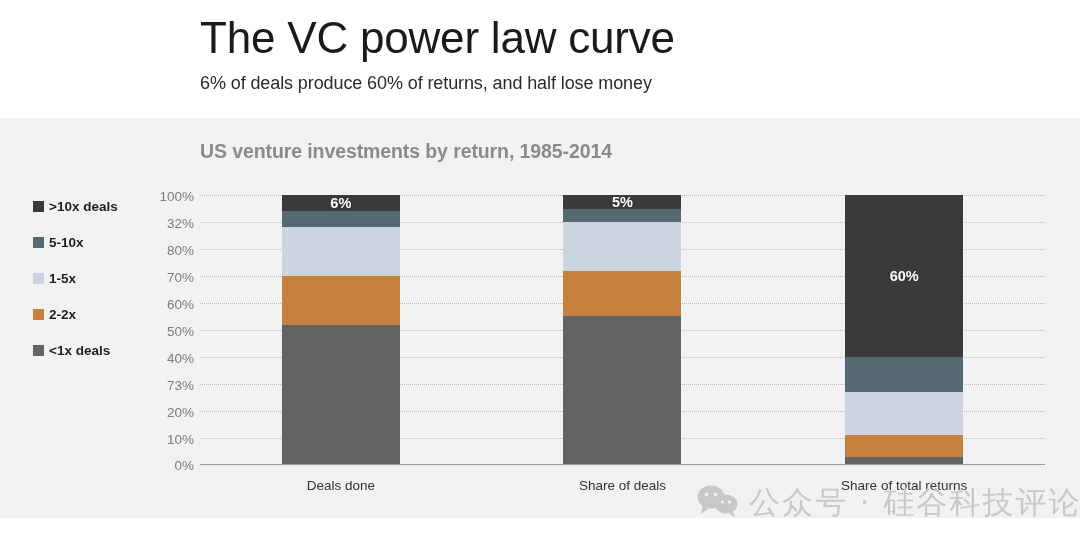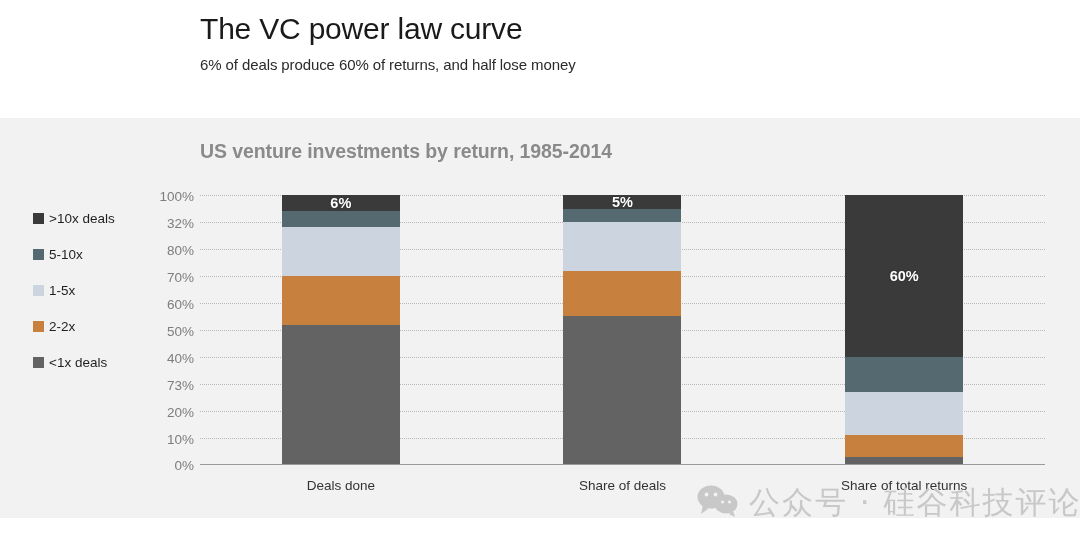--- a/index.html
+++ b/index.html
@@ -21,30 +21,30 @@
     left: 0; top: 0;
     width: 1080px;
     height: 118px;
     background: #ffffff;
     box-sizing: border-box;
     padding-left: 200px;
   }
   .slide-title {
     margin: 0;
     padding-top: 10px;
-    font-size: 30px;
+    font-size: 44px;
     font-weight: 400;
     line-height: 1.25;
     color: #1a1a1a;
     letter-spacing: -0.2px;
   }
   .slide-subtitle {
     margin: 0;
     padding-top: 8px;
-    font-size: 15px;
+    font-size: 18px;
     font-weight: 400;
     color: #2b2b2b;
     letter-spacing: -0.1px;
   }
 
   
   .panel {
     position: absolute;
     left: 0; top: 118px;
     width: 1080px;
@@ -66,22 +66,23 @@
     font-size: 19.5px;
     font-weight: 700;
     color: #8a8a8a;
     letter-spacing: -0.1px;
   }
 
   
   .legend {
     position: absolute;
     left: 33px;
-    top: 82px;
+    top: 70px;
     width: 140px;
+    font-weight: bold;
   }
   .legend-item {
     display: flex;
     align-items: center;
     height: 36px;
   }
   .legend-swatch {
     width: 11px;
     height: 11px;
     flex: 0 0 11px;

